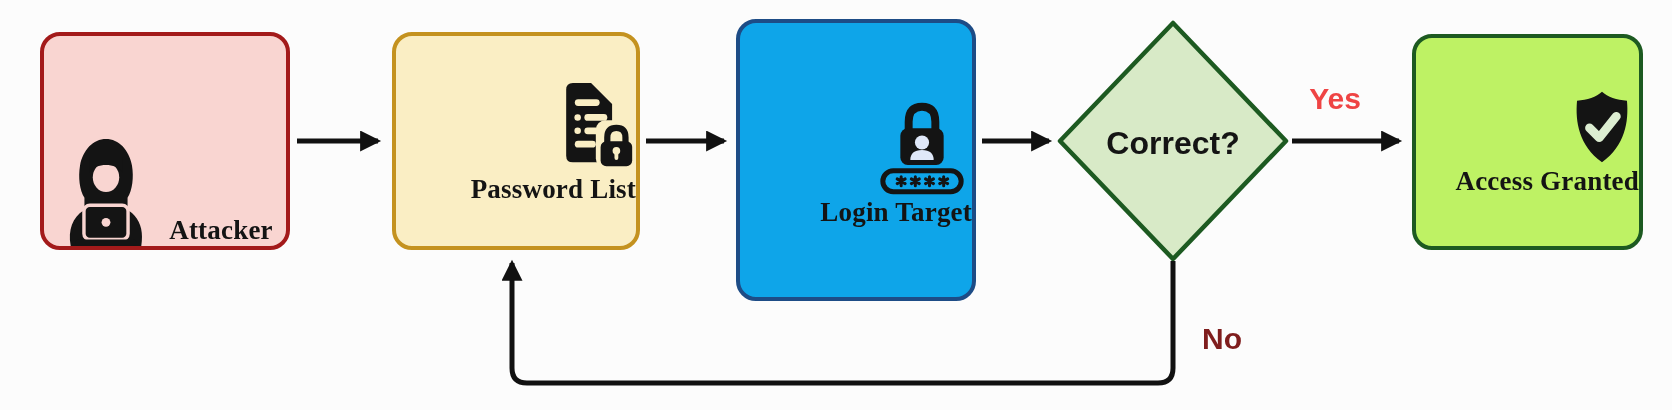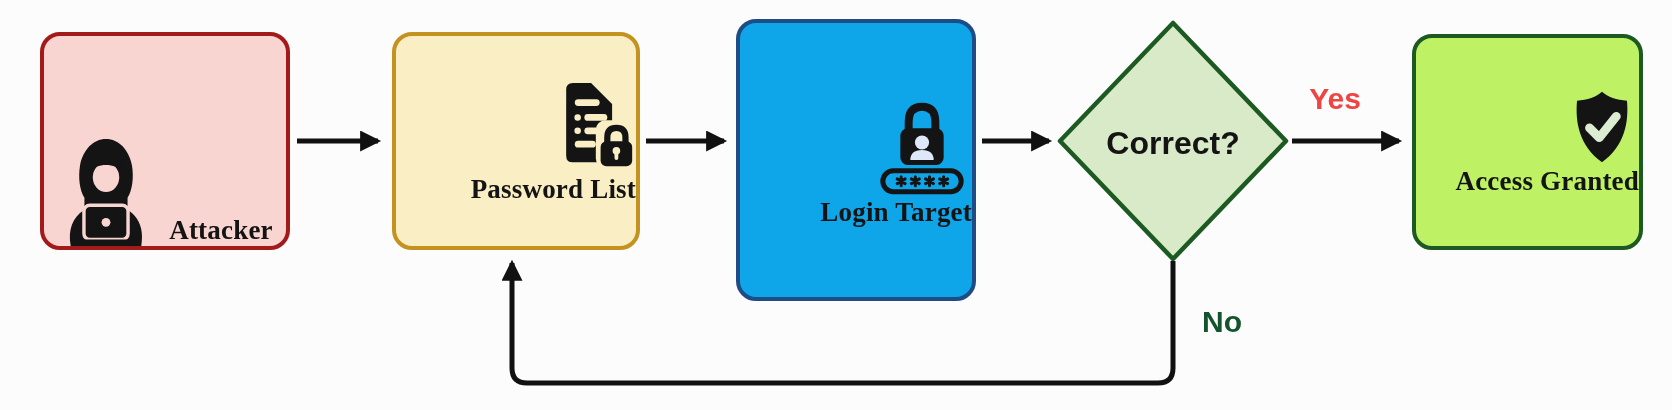--- a/index.html
+++ b/index.html
@@ -23,21 +23,21 @@
   #node-access-granted{left:1412px;top:34px;width:231px;height:216px;background:#bef264;border-color:#1d5a21;}
   #arrow-layer{position:absolute;left:0;top:0;width:1672px;height:410px;}
   .decision-label{
     position:absolute;left:1073px;top:125px;width:200px;text-align:center;
     font-weight:700;font-size:32px;color:#141414;
   }
   .edge-label{
     position:absolute;font-weight:700;font-size:30px;text-align:center;white-space:nowrap;
   }
   #edge-label-yes{left:1295px;top:82px;width:80px;color:#ef4444;}
-  #edge-label-no{left:1182px;top:305px;width:80px;color:#14532d;}
+  #edge-label-no{left:1182px;top:322px;width:80px;color:#7f1d1d;}
 </style>
 </head>
 <body>
 
 <div id="canvas">
 
   <svg id="arrow-layer" viewBox="0 0 1672 410" xmlns="http://www.w3.org/2000/svg">
     <defs>
       <marker id="ah" viewBox="0 0 10 10" refX="8.5" refY="5" markerWidth="27" markerHeight="21" markerUnits="userSpaceOnUse" orient="auto">
         <path d="M0 0 L10 5 L0 10 Z" fill="#111111"></path>

